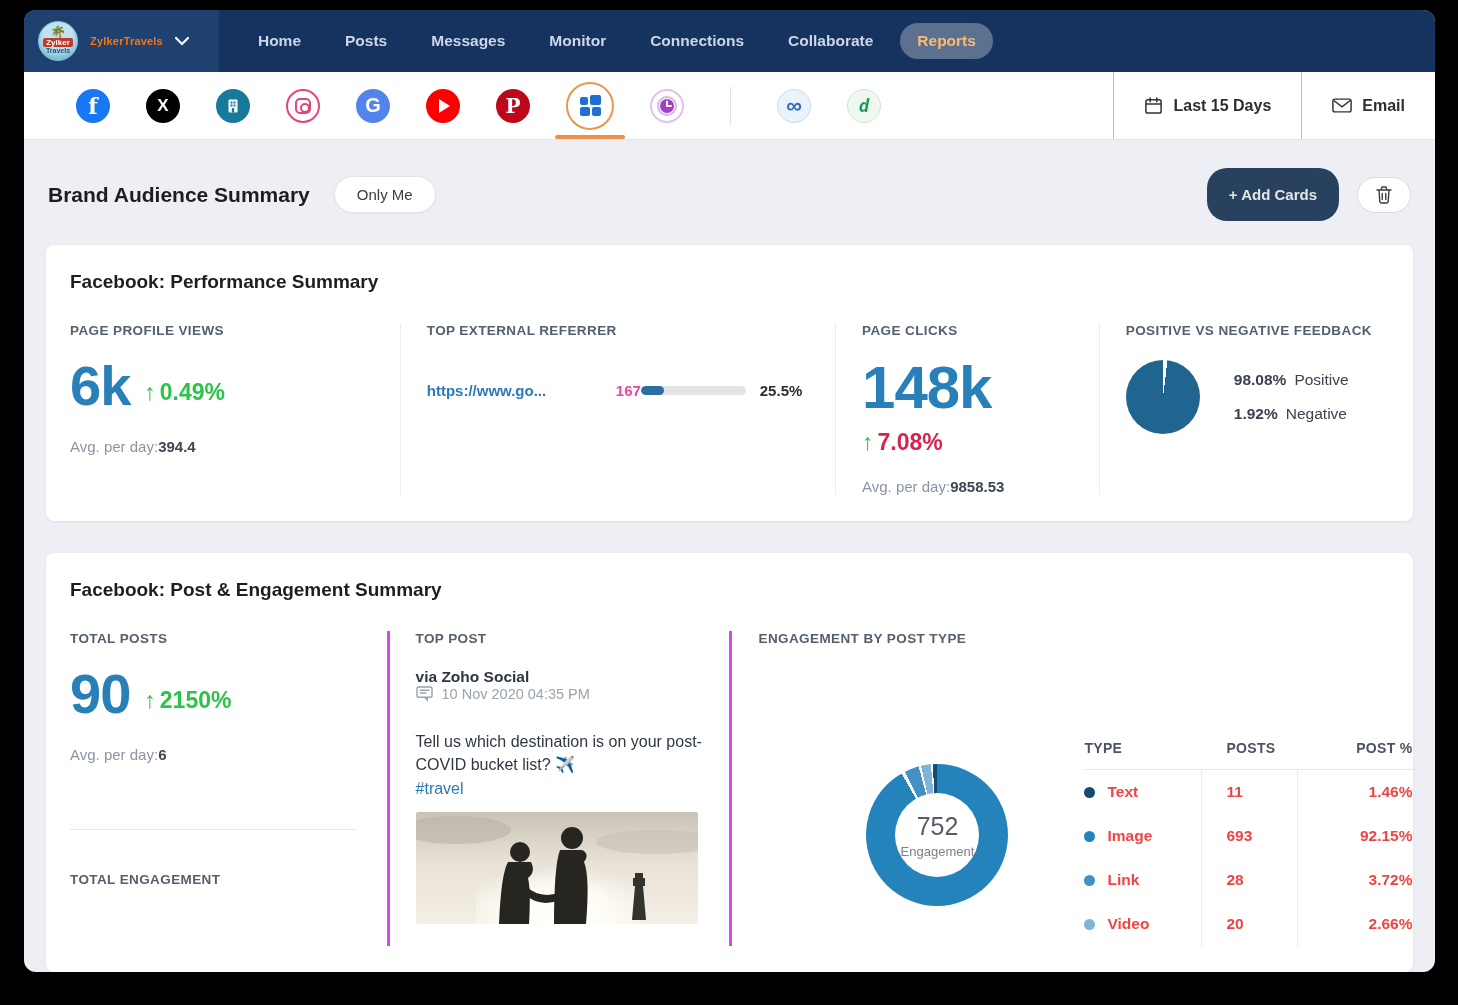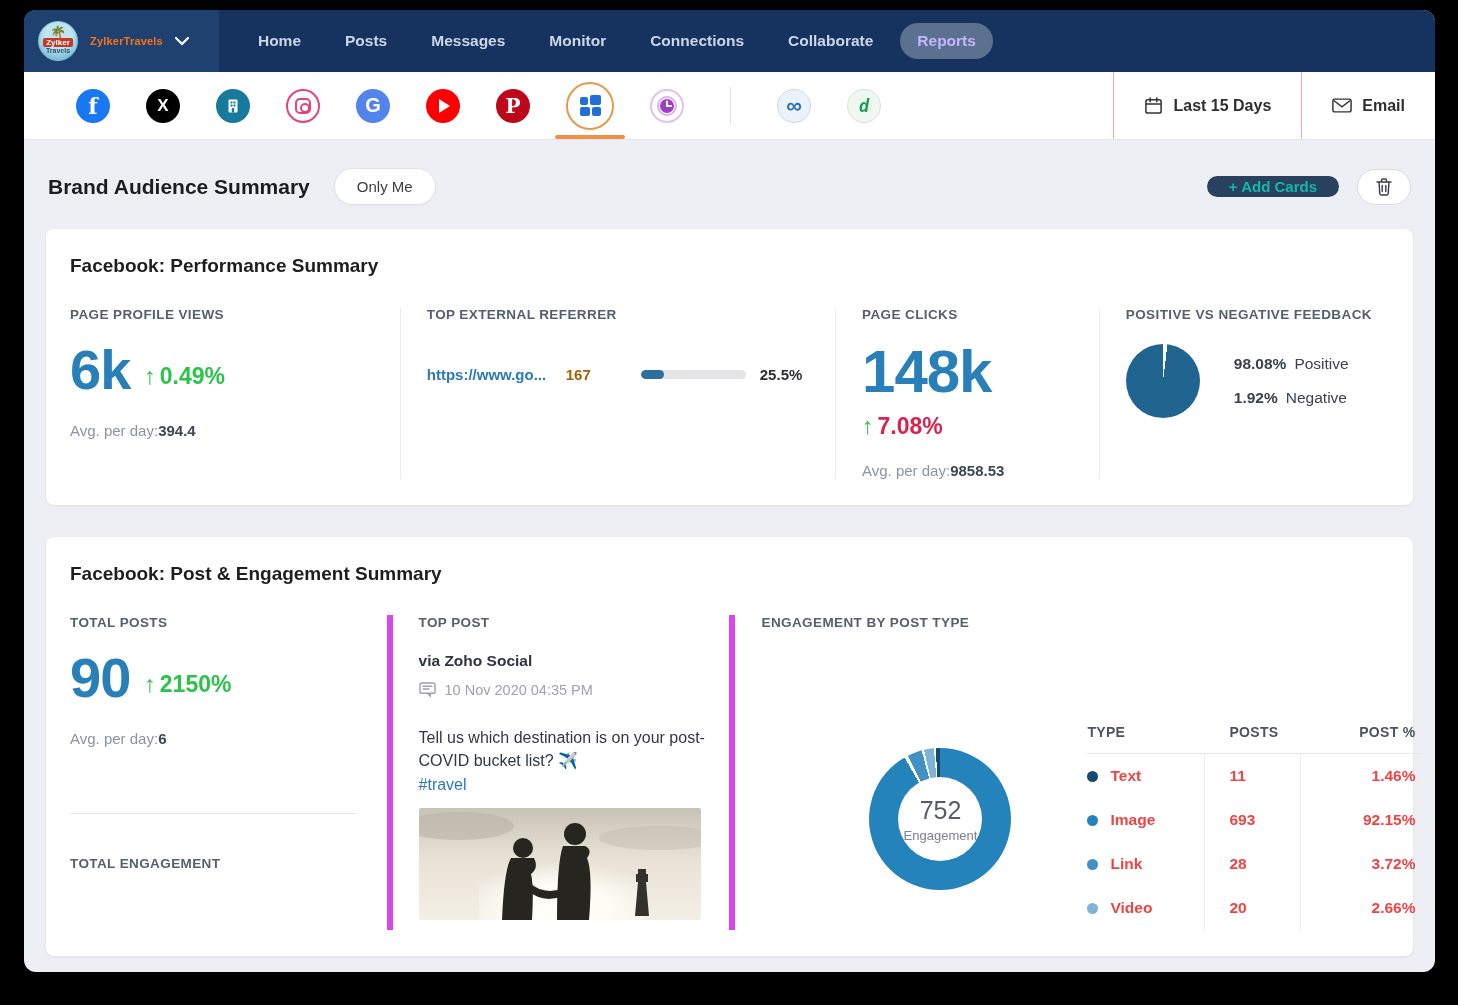--- a/index.html
+++ b/index.html
@@ -9,21 +9,21 @@
   
   .navbar { height:62px; background:#16335f; display:flex; align-items:stretch; }
   .brand { display:flex; align-items:center; gap:12px; background:#1e4170; padding:0 30px 0 14px; cursor:pointer; }
   .brand-logo { width:40px; height:40px; border-radius:50%; background:radial-gradient(circle at 50% 35%, #bfe3ef 0 45%, #4aa3c7 100%); display:flex; flex-direction:column; align-items:center; justify-content:center; overflow:hidden; border:1px solid #7fc3da; }
   .brand-logo .palm { font-size:13px; line-height:10px; }
   .brand-logo .lg-txt { font-size:8px; font-weight:bold; color:#fff; background:#c0392b; padding:0 3px; border-radius:2px; line-height:9px; }
   .brand-logo .lg-txt2 { font-size:7px; font-weight:bold; color:#1b4f72; line-height:8px; }
   .brand-name { color:#f97316; font-size:11px; font-weight:bold; letter-spacing:.2px; }
   .nav-items { display:flex; align-items:center; gap:10px; margin-left:22px; }
   .nav-item { color:#ccd6e8; font-size:15.5px; font-weight:600; padding:9px 17px; border-radius:20px; cursor:pointer; white-space:nowrap; }
-  .nav-item.active { background:rgba(255,255,255,.30); color:#c4b5fd; }
+  .nav-item.active { background:rgba(255,255,255,.30); color:#fdba74; }
 
   
   .chanbar { height:68px; background:#fff; display:flex; align-items:stretch; border-bottom:1px solid #e3e5ea; }
   .chan-icons { display:flex; align-items:center; gap:36px; padding-left:52px; flex:1; }
   .cicon { width:34px; height:34px; border-radius:50%; display:flex; align-items:center; justify-content:center; cursor:pointer; flex-shrink:0; position:relative; }
   .ci-fb { background:#1877f2; color:#fff; font-weight:bold; font-size:22px; font-family:"DejaVu Serif", serif; }
   .ci-x { background:#000; color:#fff; font-weight:bold; font-size:17px; }
   .ci-bldg { background:#17799c; }
   .ci-ig { background:#fff; border:2px solid #e1457c; }
   .ig-glyph { width:16px; height:16px; border:2px solid #e1457c; border-radius:5px; position:relative; }
@@ -46,21 +46,21 @@
   .ci-desk { background:#eef8f0; border:1px solid #cfe6d4; color:#1f9b52; font-weight:bold; font-size:17px; font-family:"DejaVu Sans Mono", monospace; font-style:italic; }
   .chan-right { display:flex; align-items:stretch; }
   .chan-btn { display:flex; align-items:center; gap:10px; padding:0 30px; border-left:1px solid #fca5a5; font-size:16px; font-weight:600; color:#2e2e2e; cursor:pointer; white-space:nowrap; }
 
   
   .content { padding:0 22px; }
   .page-head { display:flex; align-items:center; margin:28px 2px 24px 2px; }
   .page-title { font-size:21px; font-weight:bold; color:#1d1d1f; }
   .vis-pill { margin-left:24px; background:#fff; border:1px solid #e2e2e6; border-radius:19px; padding:9px 22px; font-size:15px; color:#3d3d42; cursor:pointer; box-shadow:0 1px 2px rgba(0,0,0,.04); }
   .head-right { margin-left:auto; display:flex; align-items:center; gap:18px; }
-  .add-cards { background:#27415f; color:#14b8a6; border-radius:20px; padding:2px 22px; font-size:15px; font-weight:600; cursor:pointer; }
+  .add-cards { background:#27415f; color:#e5e5e5; border-radius:20px; padding:18px 22px; font-size:15px; font-weight:600; cursor:pointer; }
   .trash-pill { background:#fff; border:1px solid #d9d9de; border-radius:20px; padding:8px 18px; cursor:pointer; display:flex; align-items:center; }
 
   .card { background:#fff; border-radius:8px; box-shadow:0 1px 3px rgba(0,0,0,.07); padding:26px 24px; margin-bottom:32px; }
   .card-title { font-size:19px; font-weight:bold; color:#1e1e20; margin-bottom:30px; }
   .sec-label { font-size:13.5px; font-weight:bold; color:#55606e; letter-spacing:.4px; margin-bottom:22px; }
 
   .cols1 { display:grid; grid-template-columns:25% 33% 20% 22%; }
   .cols1 > div + div { border-left:1px solid #ececf0; padding-left:26px; }
   .bignum-row { display:flex; align-items:flex-end; gap:14px; }
   .bignum { font-size:56px; font-weight:bold; color:#2980b9; line-height:.92; letter-spacing:-1px; }
@@ -69,37 +69,37 @@
   .change .arrow { color:#2bc34a; font-weight:bold; }
   .change .pct-green { color:#2bc34a; }
   .change .pct-red { color:#d9234e; }
   .avg { margin-top:26px; font-size:15px; color:#8a94a2; }
   .avg b { color:#3c4654; }
 
   .ref-table { width:92%; }
   .ref-head { display:grid; grid-template-columns:37% 20% 27% 16%; font-size:14.5px; font-weight:bold; color:#3f4a58; padding-bottom:14px; border-bottom:1px solid #e7e7ea; }
   .ref-row { display:grid; grid-template-columns:37% 20% 27% 16%; align-items:center; padding-top:22px; font-size:15px; font-weight:bold; }
   .ref-link { color:#2a7ab9; cursor:pointer; white-space:nowrap; overflow:hidden; }
-  .ref-count { color:#a16207; }
+  .ref-count { color:#ec4899;text-align:right; }
   .bar-track { width:105px; height:9px; border-radius:5px; background:#e4e4e6; overflow:hidden; }
   .bar-fill { height:100%; width:22%; background:#2c6f9e; border-radius:5px; }
   .ref-pct { color:#2e2e33; text-align:right; }
   .col-pct-h { text-align:right; }
 
   .fb-flex { display:flex; align-items:center; gap:34px; margin-top:6px; }
   .pie { width:74px; height:74px; border-radius:50%; background:conic-gradient(#fff 0 7deg, #20658f 7deg 360deg); flex-shrink:0; }
   .fb-labels { display:flex; flex-direction:column; gap:16px; font-size:15.5px; color:#39424e; }
   .fb-labels b { font-weight:bold; margin-right:8px; }
 
   .cols2 { display:grid; grid-template-columns:24% 26% 50%; }
-  .cols2 > div + div { border-left:6px solid #d946ef; padding-left:26px; }
+  .cols2 > div + div { border-left:3px solid #d946ef; padding-left:26px; }
   .te-hr { border:none; border-top:1px solid #e9e9ec; margin:66px 30px 42px 0; }
 
   .via { font-size:15.5px; font-weight:bold; color:#2d3642; margin-top:2px; }
-  .date-row { display:flex; align-items:center; gap:9px; margin-top:12px; color:#9aa3ae; font-size:14.5px; }
+  .date-row { display:flex; align-items:center; gap:9px; color:#9aa3ae; font-size:14.5px; }
   .post-text { margin-top:28px; font-size:16px; line-height:1.45; color:#2f3844; max-width:300px; }
   .hashtag { color:#2a7ab9; cursor:pointer; }
   .post-img { margin-top:12px; width:282px; height:112px; border-radius:2px; overflow:hidden; display:block; cursor:pointer; }
 
   .ebt-flex { display:flex; align-items:flex-start; }
   .donut-wrap { margin:96px 0 0 108px; position:relative; width:142px; height:142px; flex-shrink:0; }
   .donut { width:142px; height:142px; border-radius:50%;
     background:conic-gradient(#2583bb 0 330deg, #fff 330deg 333deg, #4191c5 333deg 345deg, #fff 345deg 347deg, #7fb3d8 347deg 355deg, #fff 355deg 356.5deg, #174a70 356.5deg 360deg); }
   .donut::after { content:""; position:absolute; left:29px; top:29px; width:84px; height:84px; background:#fff; border-radius:50%; }
   .donut-center { position:absolute; inset:0; display:flex; flex-direction:column; align-items:center; justify-content:center; z-index:2; }

